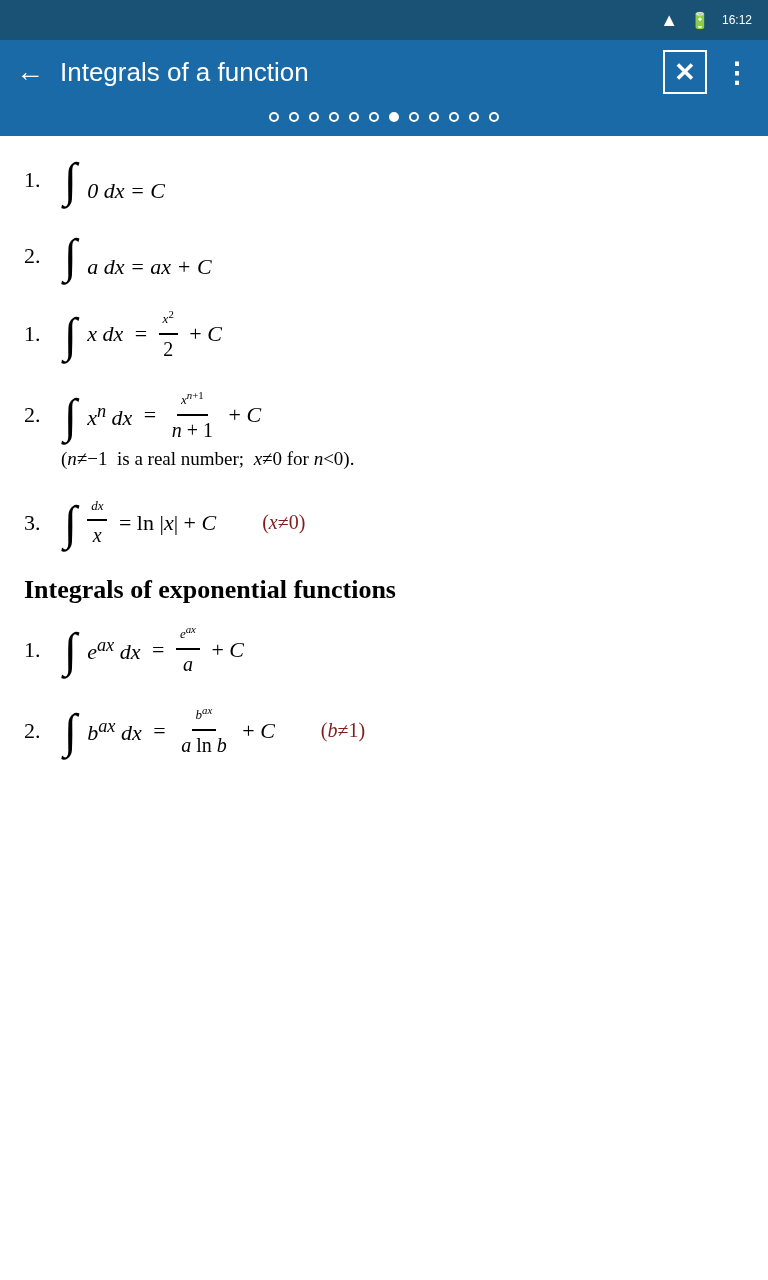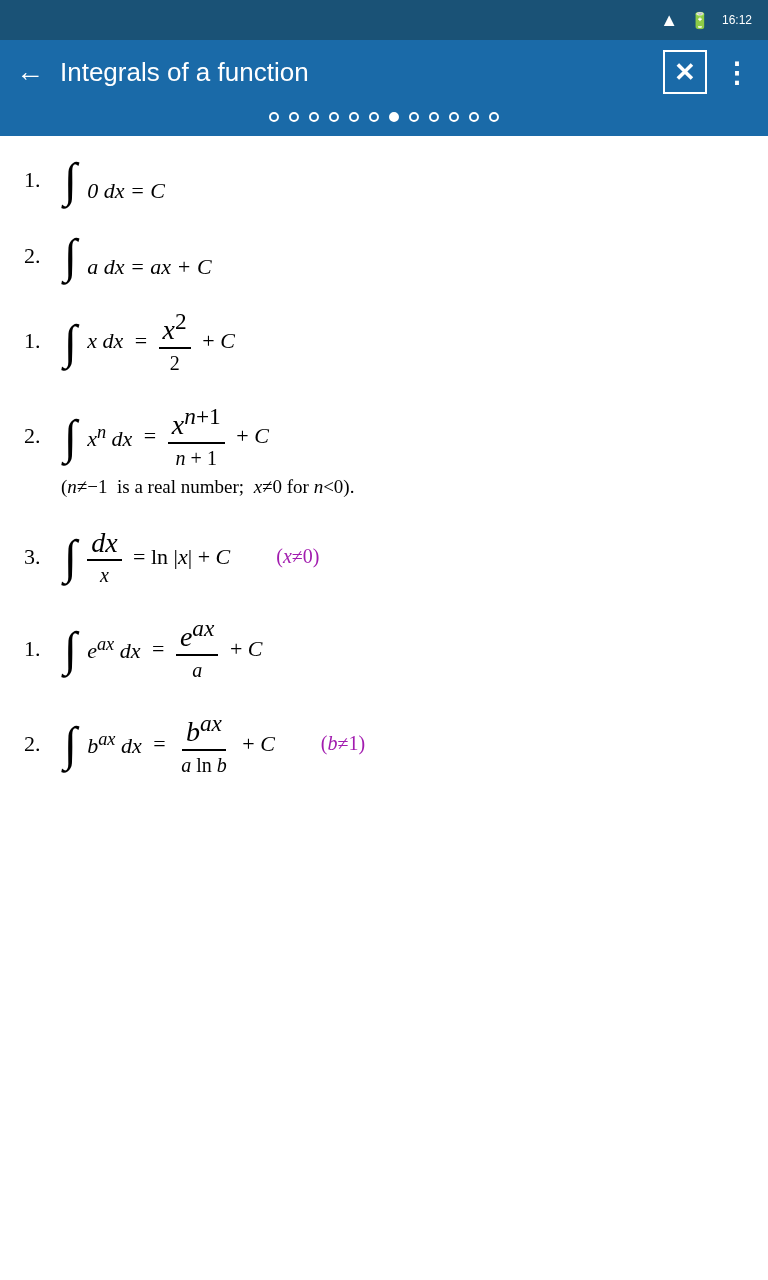--- a/index.html
+++ b/index.html
@@ -155,43 +155,43 @@
 
     .fraction {
       display: inline-flex;
       flex-direction: column;
       align-items: center;
       vertical-align: middle;
       gap: 0;
     }
     .fraction .numerator {
       border-bottom: 2px solid #000;
-      padding: 0 4px 0 4px;
-      font-size: 28px;
+      padding: 0 4px 6px 4px;
+      font-size: 13px;
       line-height: 1.2;
       text-align: right;
     }
     .fraction .denominator {
       padding: 2px 4px 0 4px;
       font-size: 20px;
       line-height: 1.2;
     }
 
     .note-text {
       font-family: 'Georgia', serif;
       font-size: 19px;
       color: #000;
       margin-left: 37px;
       margin-top: 2px;
     }
 
     .condition-text {
       font-family: 'Georgia', serif;
       font-size: 20px;
-      color: #a21caf;
+      color: #7f1d1d;
       margin-left: 20px;
     }
     .math-text { font-family: 'Georgia', serif; font-style: italic; margin-top: 22px; }
 
     
     .int-sym {
       font-size: 48px;
       line-height: 0.9;
       vertical-align: middle;
       display: inline-block;
@@ -307,20 +307,21 @@
           <span class="condition-text">
             &nbsp;&nbsp;&nbsp;&nbsp;(<i>x</i>≠0)
           </span>
         </span>
       </div>
     </div>
 
   </div>
 
   <div>
+    <div class="section-title">Integrals of exponential functions</div>
 
     <div class="formula-block">
       <div class="formula-row" style="align-items: center;">
         <span class="formula-number">1.</span>
         <span class="math" style="align-items: center;">
           <span class="int-sym">∫</span>
           <span><i>e</i><sup><i>ax</i></sup> <i>dx</i></span>
           <span>&nbsp;=&nbsp;</span>
           <span class="fraction">
             <span class="numerator"><i>e</i><sup><i>ax</i></sup></span>

